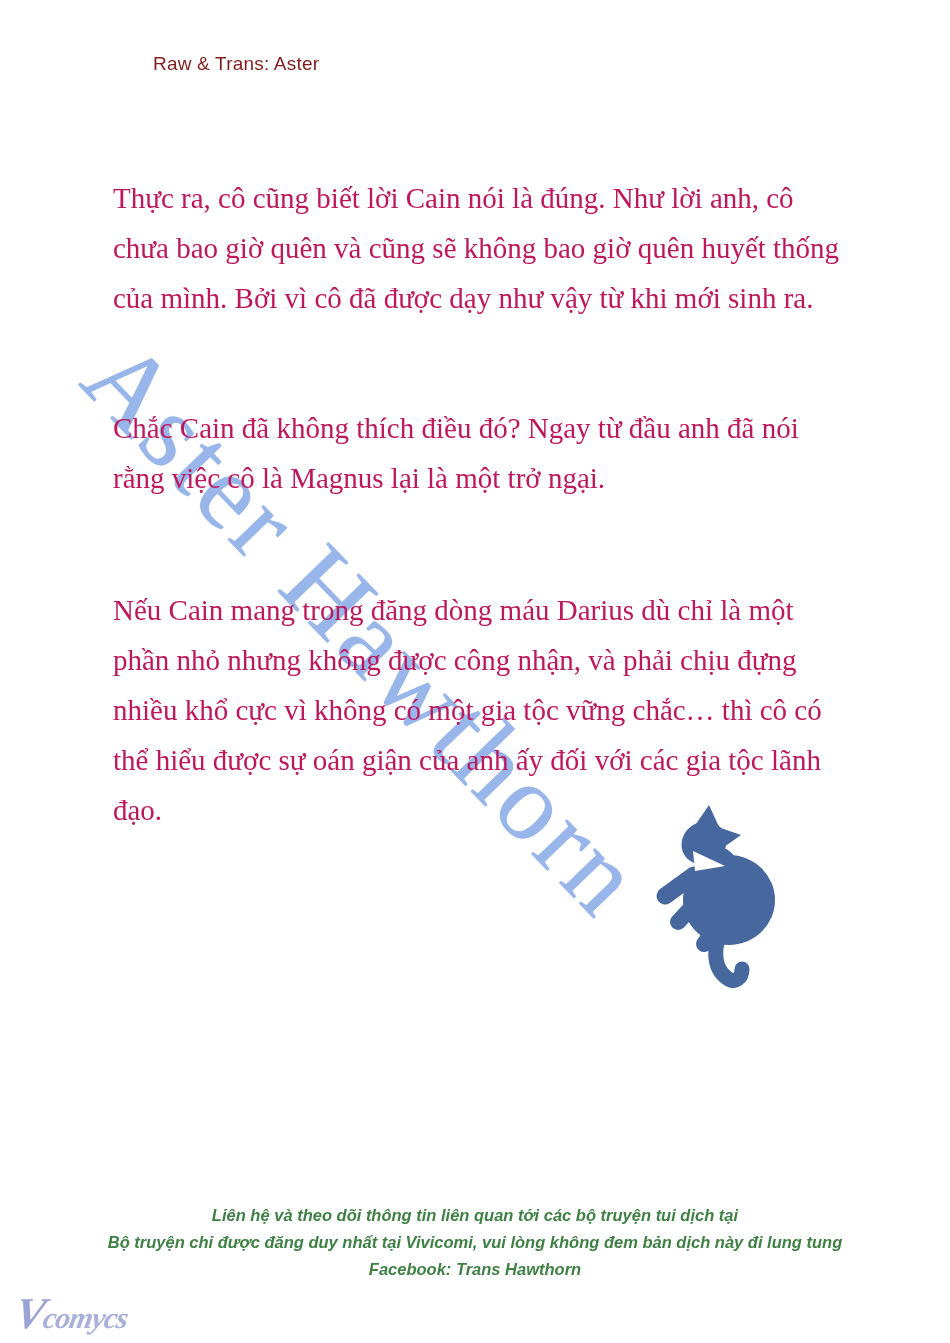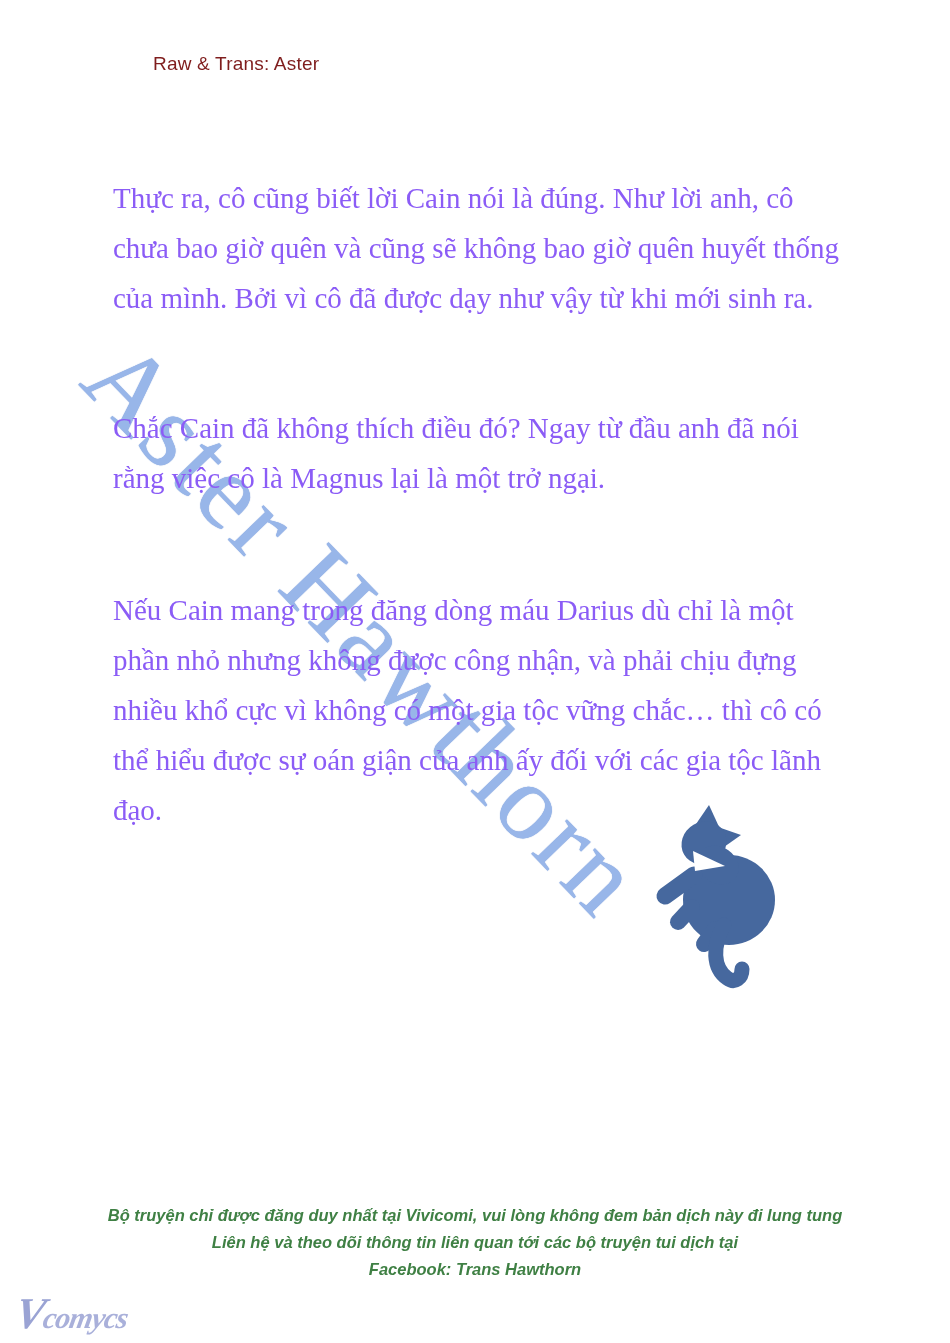--- a/index.html
+++ b/index.html
@@ -32,21 +32,21 @@
     white-space:nowrap;
     color:#87aae6;
     text-shadow:0 0 1px #6288cf;
     opacity:.85;
     z-index:0;
   }
 
   
   .content{
     position:absolute;left:113px;top:173px;width:737px;
-    font-size:29px;line-height:50px;color:#8b5cf6;
+    font-size:29px;line-height:50px;color:#be185d;
     z-index:1;
   }
   .content p{margin:0;}
   .content p.p1{margin-bottom:80px;}
   .content p.p2{margin-bottom:82px;}
   .content p.p3{margin-bottom:80px;}
   .content p.p4{margin-bottom:80px;}
   .content p.italic{font-style:italic;}
 
   
@@ -130,22 +130,22 @@
         <path d="M63,126 L52,141" stroke="#46689e" stroke-width="16" stroke-linecap="round" fill="none"></path>
 
         <path d="M72,122 C60,143 61,165 75,175 C83,181 90,175 90,166" stroke="#46689e" stroke-width="15" stroke-linecap="round" fill="none"></path>
       </g>
 
       <polygon points="41,48 73,63 43,68" fill="#ffffff"></polygon>
     </svg>
   </div>
 
   <div class="footer">
+    <div>Liên hệ và theo dõi thông tin liên quan tới các bộ truyện tui dịch tại</div>
     <div>Bộ truyện chỉ được đăng duy nhất tại Vivicomi, vui lòng không đem bản dịch này đi lung tung</div>
-    <div>Liên hệ và theo dõi thông tin liên quan tới các bộ truyện tui dịch tại</div>
     <div>Facebook: Trans Hawthorn</div>
   </div>
 
   <div class="logo">Vcomycs</div>
 
   <div class="site-mark">damconuong</div>
 
 </div>
 
 </body></html>

